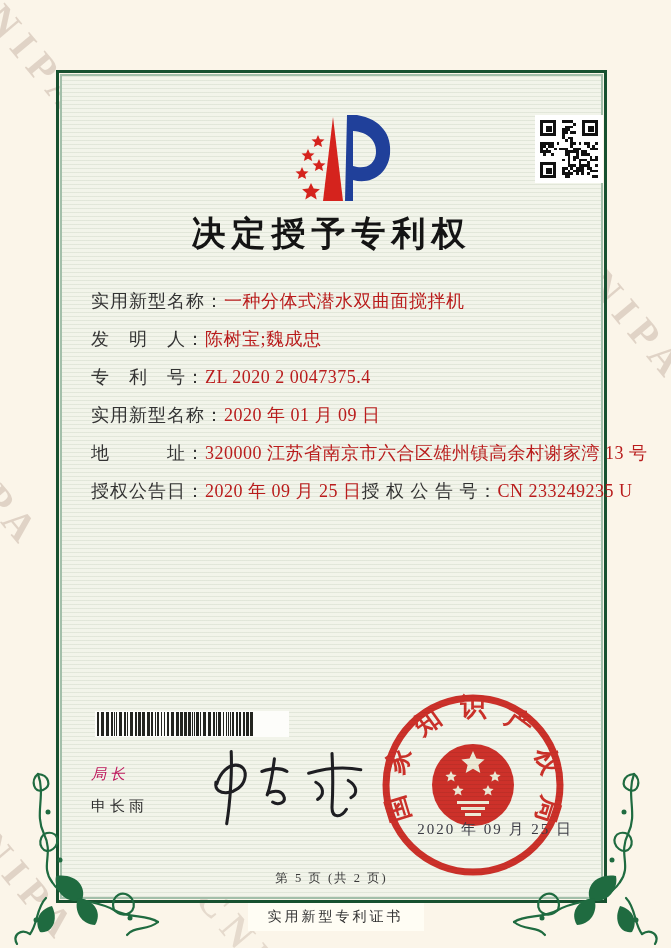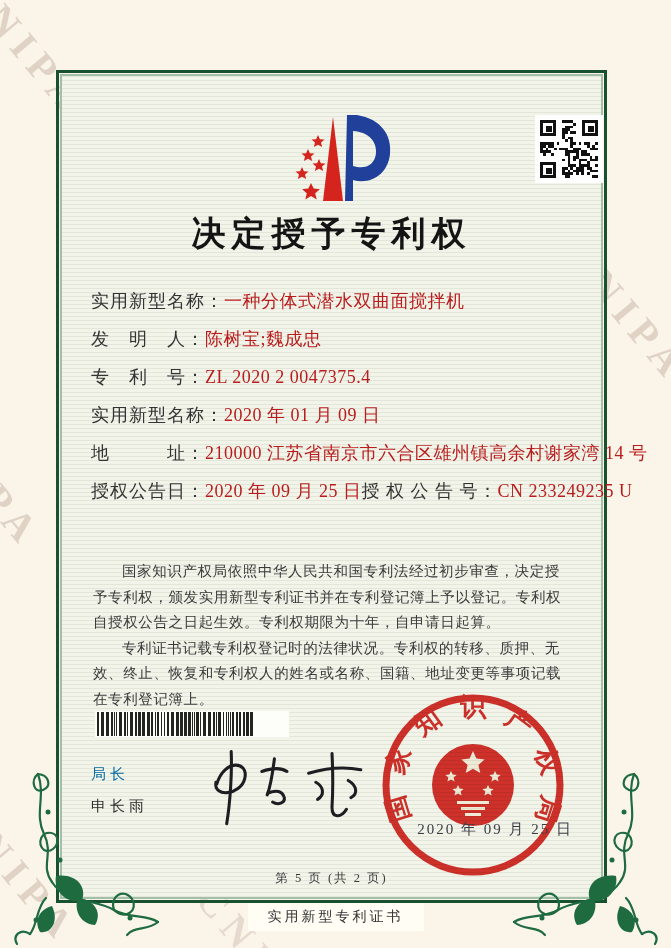--- a/index.html
+++ b/index.html
@@ -56,21 +56,21 @@
   .field-value{color:#b91c1c;letter-spacing:0.5px;}
   .grant-gap{display:inline-block;width:62px;}
   
   .legal{position:absolute;left:34px;right:34px;top:486px;font-size:14.5px;line-height:25.5px;color:#3a3a3a;z-index:3;}
   .legal p{margin:0;text-indent:2em;letter-spacing:0.6px;}
   
   .barcode{position:absolute;left:36px;top:638px;height:24px;width:190px;background:#fdfdfa;
     display:flex;align-items:stretch;padding:1px 2px;z-index:3;}
   .barcode i{display:block;background:#23241f;height:100%;}
   
-  .sig-title{position:absolute;left:32px;top:692px;font-size:15px;letter-spacing:4px;color:#0369a1;z-index:3;}
+  .sig-title{position:absolute;left:32px;top:692px;font-size:15px;letter-spacing:4px;color:#be185d;z-index:3;font-style:italic;}
   .sig-name{position:absolute;left:32px;top:724px;font-size:15px;letter-spacing:4px;color:#2d2d2d;z-index:3;}
   .sig-script{position:absolute;left:138px;top:672px;width:180px;height:88px;z-index:3;}
   
   .seal{position:absolute;left:318px;top:616px;width:192px;height:192px;z-index:4;opacity:0.93;mix-blend-mode:multiply;}
   .seal-date{position:absolute;left:348px;top:747px;width:176px;text-align:center;
     font-size:15px;letter-spacing:2px;color:#3c3c46;z-index:5;}
   
   .page-info{position:absolute;left:0;right:0;top:797px;text-align:center;font-size:12.5px;letter-spacing:2px;color:#3a3a3a;z-index:3;}
   .next-note{
     position:absolute;top:903px;left:50%;transform:translateX(-50%);
@@ -572,35 +572,31 @@
     <div class="field-row">
       <span class="field-label">专　利　号：</span>
       <span class="field-value">ZL 2020 2 0047375.4</span>
     </div>
     <div class="field-row">
       <span class="field-label">实用新型名称：</span>
       <span class="field-value">2020 年 01 月 09 日</span>
     </div>
     <div class="field-row">
       <span class="field-label">地　　　址：</span>
-      <span class="field-value">210000 江苏省南京市六合区雄州镇高余村谢家湾 14 号</span>
+      <span class="field-value">320000 江苏省南京市六合区雄州镇高余村谢家湾 13 号</span>
     </div>
     <div class="field-row">
       <span class="field-label">授权公告日：</span>
       <span class="field-value">2020 年 09 月 25 日</span>
       <span class="grant-gap"></span>
       <span class="field-label">授 权 公 告 号：</span>
       <span class="field-value">CN 233249235 U</span>
     </div>
   </div>
 
-  <div class="legal">
-    <p>国家知识产权局依照中华人民共和国专利法经过初步审查，决定授予专利权，颁发实用新型专利证书并在专利登记簿上予以登记。专利权自授权公告之日起生效。专利权期限为十年，自申请日起算。</p>
-    <p>专利证书记载专利权登记时的法律状况。专利权的转移、质押、无效、终止、恢复和专利权人的姓名或名称、国籍、地址变更等事项记载在专利登记簿上。</p>
-  </div>
 
   <div class="barcode">
       <i style="width:2px;margin-right:2px"></i>
       <i style="width:3px;margin-right:2px"></i>
       <i style="width:3px;margin-right:2px"></i>
       <i style="width:2px;margin-right:1px"></i>
       <i style="width:1px;margin-right:1px"></i>
       <i style="width:1px;margin-right:2px"></i>
       <i style="width:3px;margin-right:2px"></i>
       <i style="width:2px;margin-right:1px"></i>

